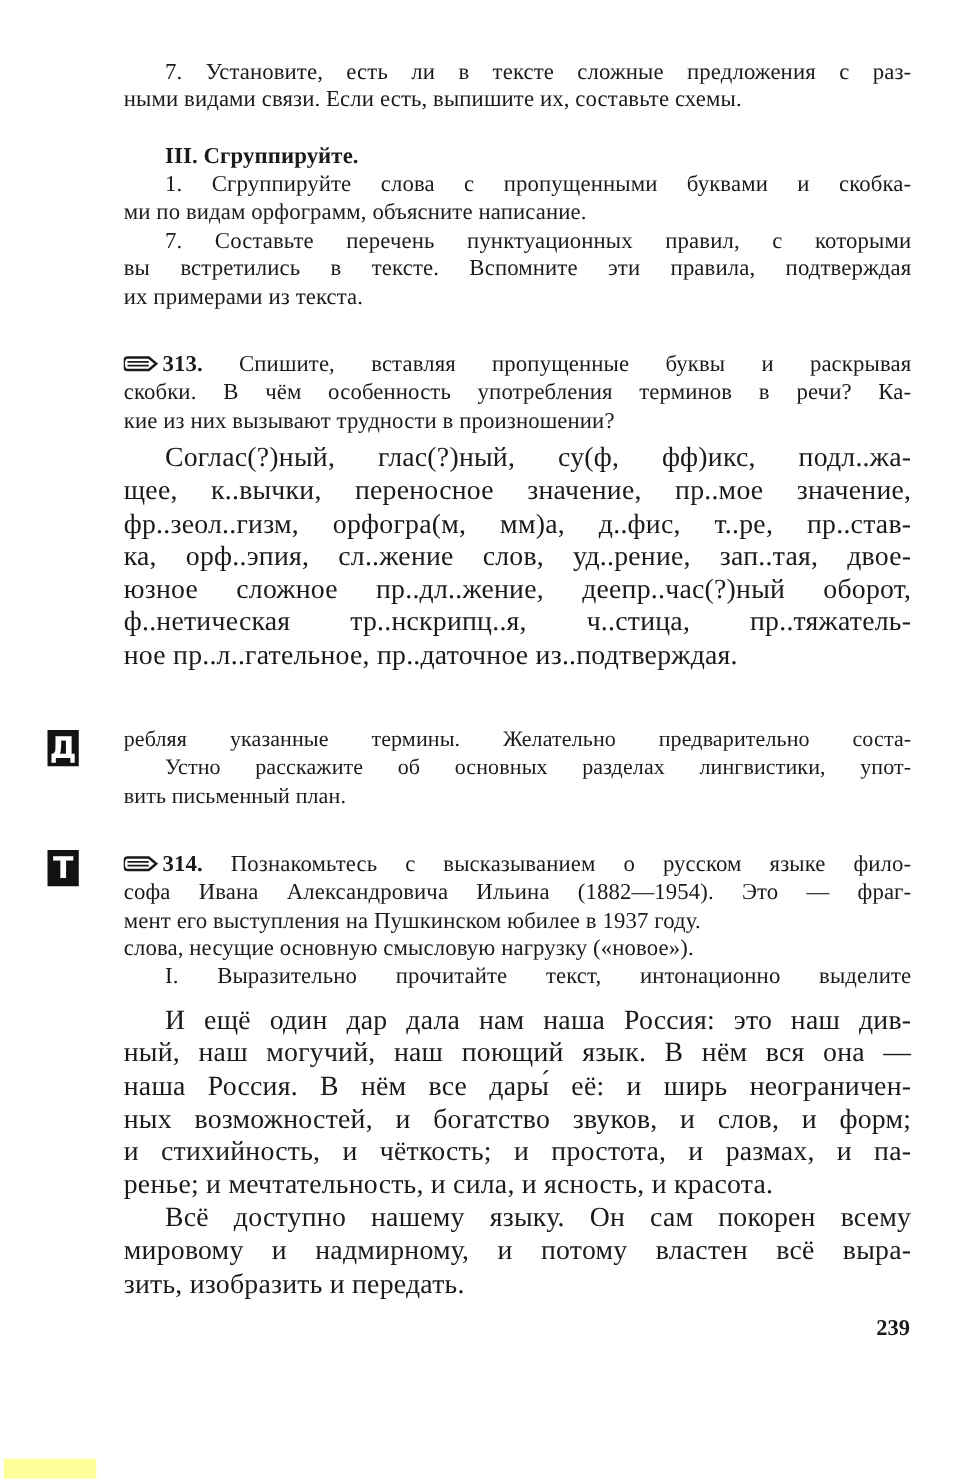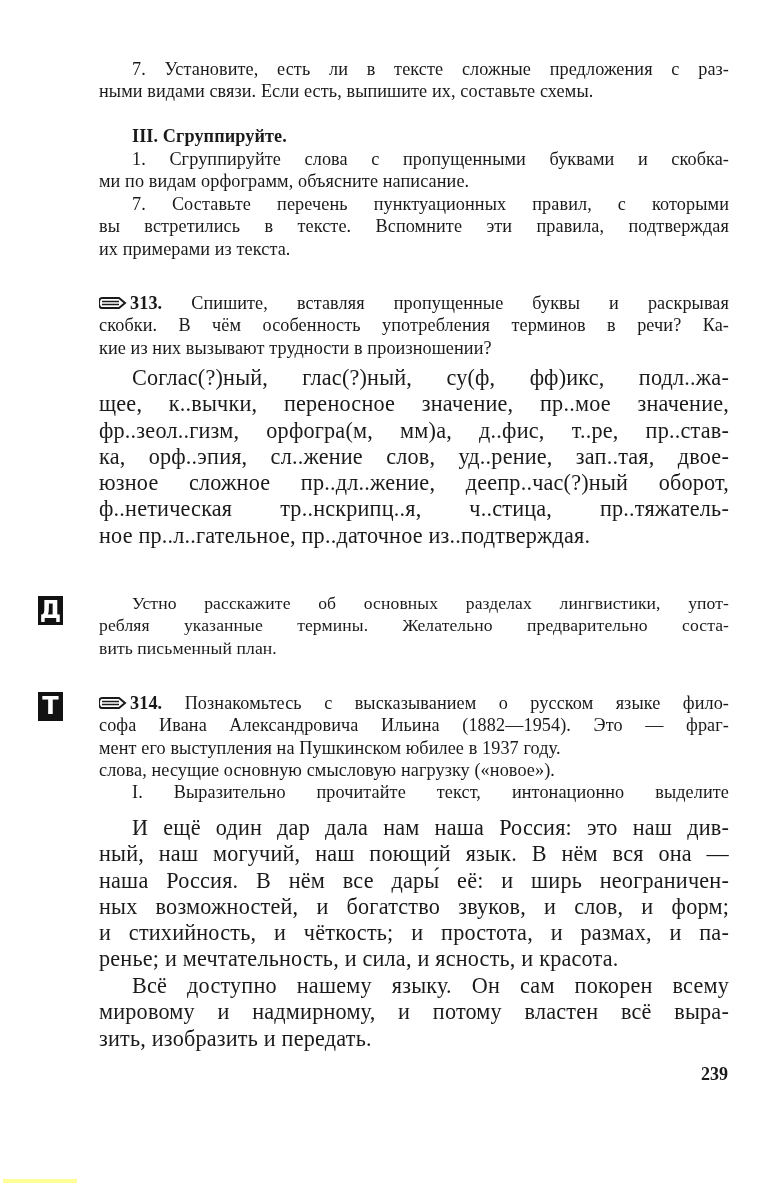--- a/index.html
+++ b/index.html
@@ -1,20 +1,20 @@
 <!DOCTYPE html>
 <html><head>
   <meta charset="utf-8">
   <style>
     html, body { margin: 0; padding: 0; }
     body {
       width: 780px; height: 1183px; background: #ffffff; position: relative; overflow: hidden;
       font-family: "Liberation Serif", "DejaVu Serif", serif; color: #1a1a1a;
     }
-    .page { position: absolute; left: 0; top: 16px; width: 780px; height: 1055px; }
+    .page { position: absolute; left: 0; top: 4px; width: 780px; height: 1055px; }
     .block { position: absolute; left: 99px; width: 630px; text-align: justify; }
     .small { font-size: 18.2px; line-height: 22.3px; letter-spacing: 0.1px; }
     .large { font-size: 22.2px; line-height: 26.3px; letter-spacing: 0.2px; }
     .indent { text-indent: 33px; }
     .bold { font-weight: bold; }
     .line { display: block; white-space: nowrap; text-align: justify; text-align-last: justify; }
     .line.last { text-align-last: left; }
     .marker {
       position: absolute; left: 38px; width: 25px; height: 29px; background: #121212;
       color: #fff; font-family: "DejaVu Sans", sans-serif; font-weight: bold; font-size: 24px;
@@ -68,22 +68,22 @@
     <span class="line">фр..зеол..гизм, орфогра(м, мм)а, д..фис, т..ре, пр..став-</span>
     <span class="line">ка, орф..эпия, сл..жение слов, уд..рение, зап..тая, двое-</span>
     <span class="line">юзное сложное пр..дл..жение, деепр..час(?)ный оборот,</span>
     <span class="line">ф..нетическая тр..нскрипц..я, ч..стица, пр..тяжатель-</span>
     <span class="line last">ное пр..л..гательное, пр..даточное из..подтверждая.</span>
   </div>
 
   <div class="marker" style="top:580px;">Д</div>
 
   <div class="block small" style="top:576px; font-size:17.6px;">
+    <span class="line">ребляя указанные термины. Желательно предварительно соста-</span>
     <span class="line indent">Устно расскажите об основных разделах лингвистики, упот-</span>
-    <span class="line">ребляя указанные термины. Желательно предварительно соста-</span>
     <span class="line last">вить письменный план.</span>
   </div>
 
   <div class="marker" style="top:676px;">Т</div>
 
   <div class="block small" style="top:676px;">
     <span class="line">
       <svg class="pen-icon" viewBox="0 0 28 16">
         <path d="M3 3 H20 L26 8 L20 13 H3 Q0 13 0 8 Q0 3 3 3 Z" fill="none" stroke="#1a1a1a" stroke-width="2"></path>
         <line x1="3" y1="6.5" x2="20" y2="6.5" stroke="#1a1a1a" stroke-width="1.5"></line>

